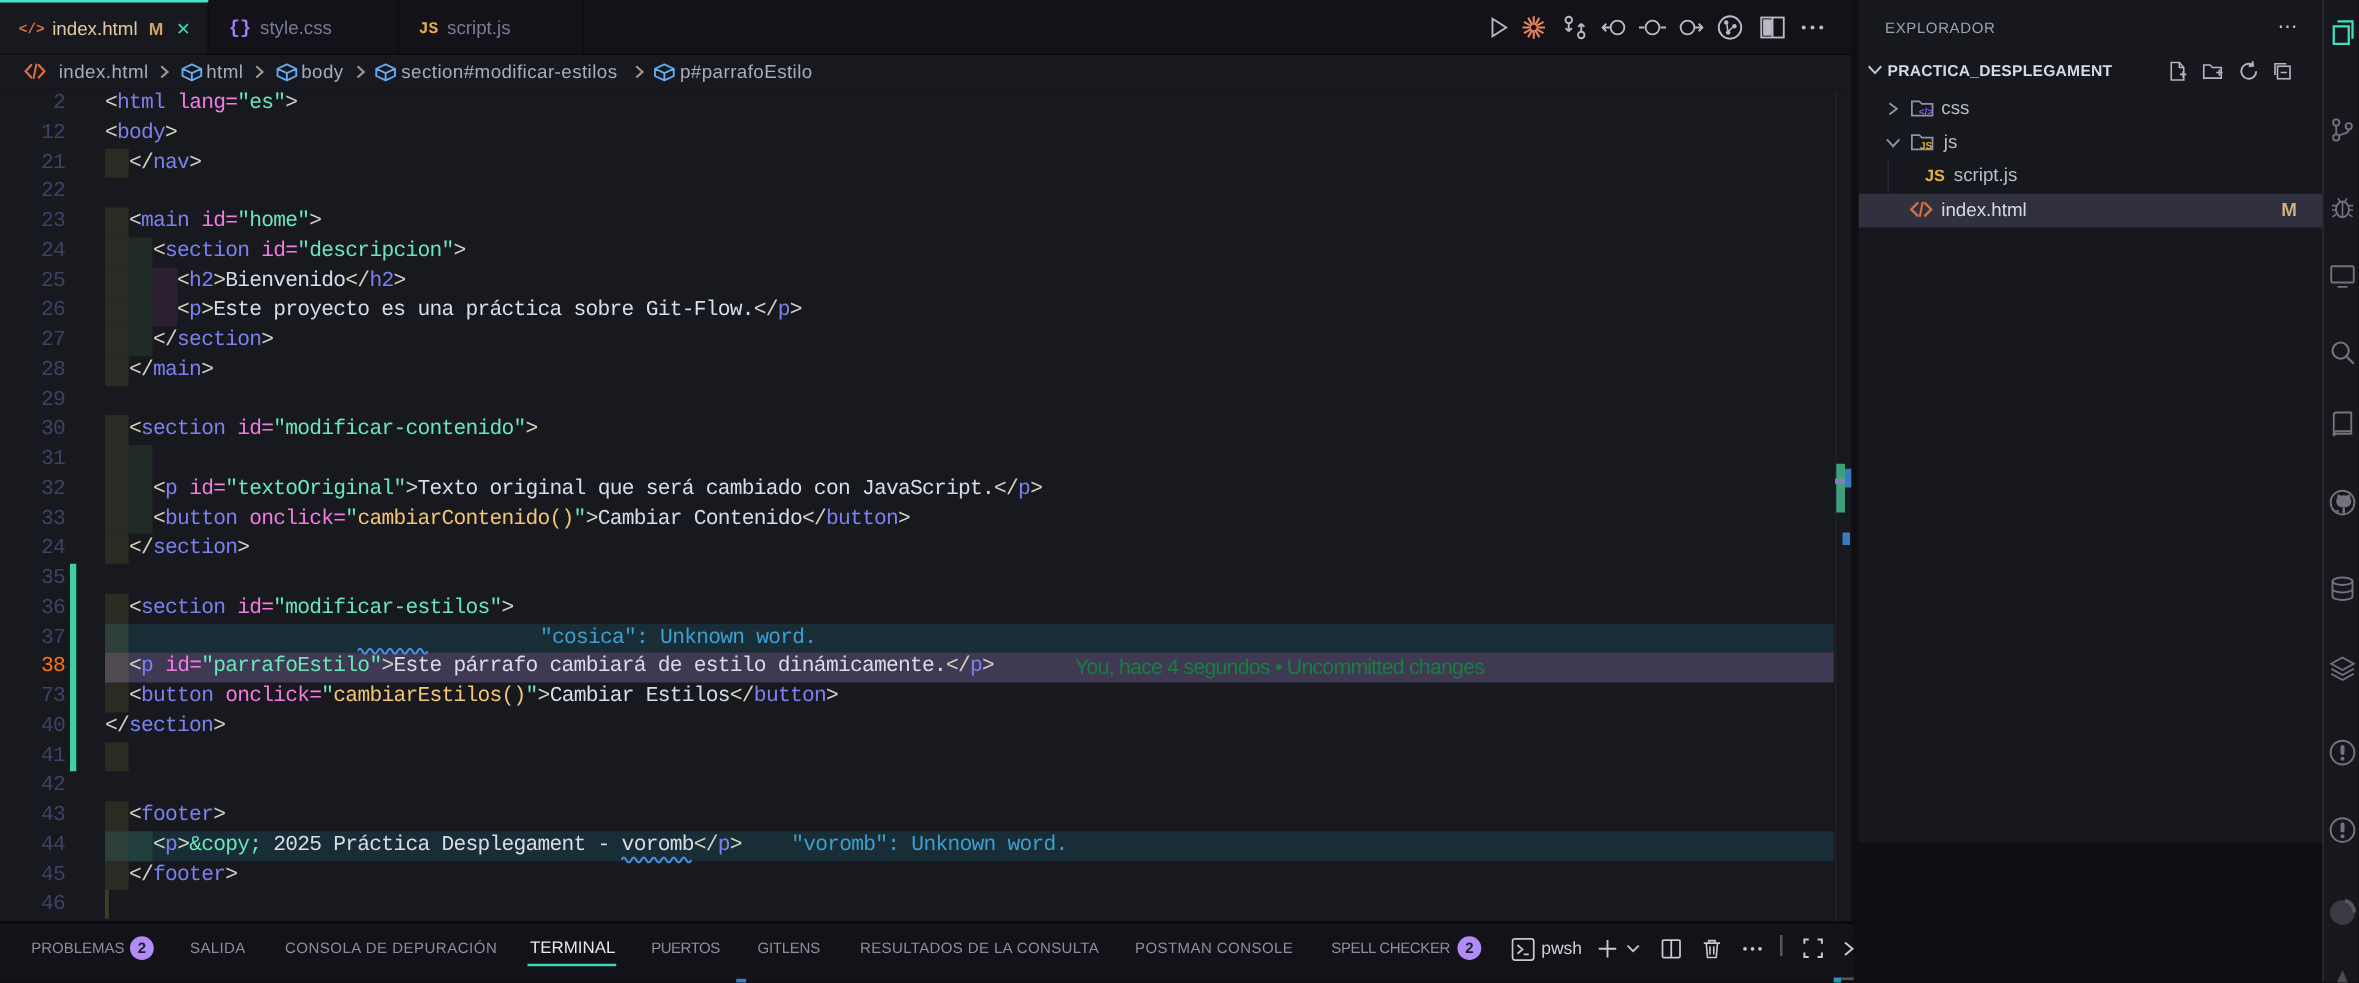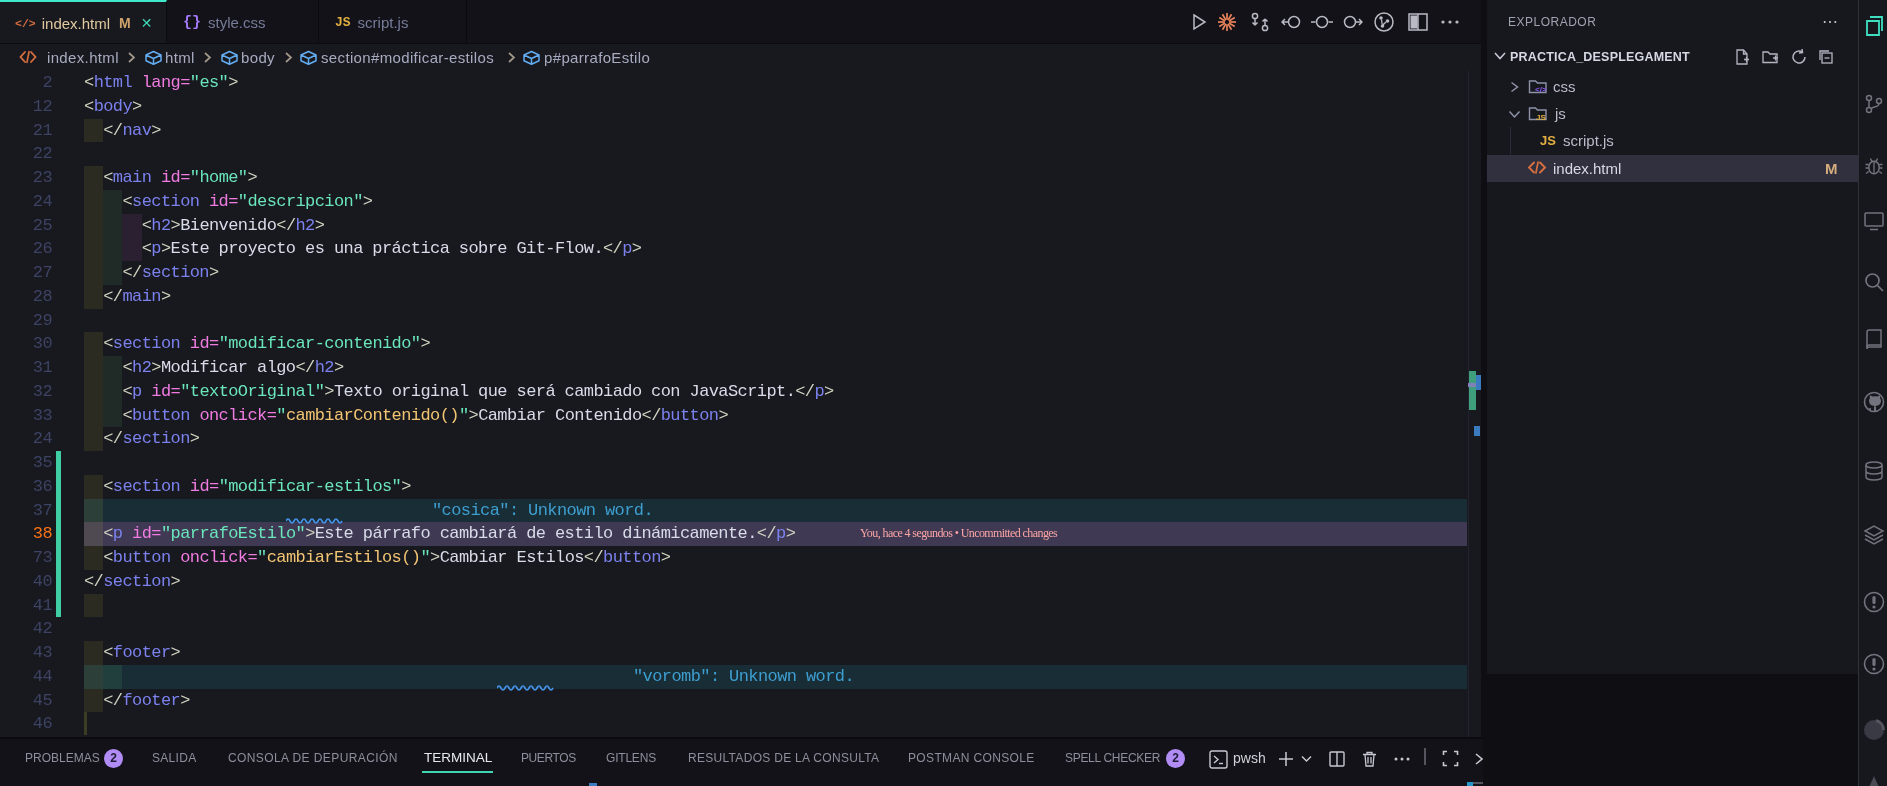--- a/index.html
+++ b/index.html
@@ -23,21 +23,21 @@
 .it{position:absolute;height:23.75px}
 .cl{position:absolute;left:84px;font-family:"Liberation Mono",monospace;font-size:17px;letter-spacing:-0.5917px;line-height:23.75px;white-space:pre;color:#d8dce8}
 .cl .p{color:#d2d5c1}
 .cl .t{color:#7b82ee}
 .cl .a{color:#f07ce2}
 .cl .s{color:#6ae6ba}
 .cl .f{color:#f2c572}
 .cl .x{color:#d8dce8}
 .band{position:absolute;left:84px;width:1383px;height:23.75px}
 .msg{position:absolute;font-family:"Liberation Mono",monospace;font-size:17px;letter-spacing:-0.5917px;line-height:23.75px;color:#3d9fd0;white-space:pre}
-#blame{position:absolute;font-family:Liberation Serif, serif;font-size:12px;letter-spacing:-0.5917px;line-height:23.75px;color:#fca5a5;white-space:pre}
+#blame{position:absolute;font-family:Liberation Sans, sans-serif;font-size:17px;letter-spacing:-0.5917px;line-height:23.75px;color:#15803d;white-space:pre}
 
 #panel{position:absolute;left:0;top:737px;width:1483px;height:49px;background:#121218;border-top:2px solid #0a0a0f}
 .ptab{position:absolute;top:2px;height:34px;line-height:34px;font-size:12px;color:#8e8e9c;letter-spacing:-.3px;white-space:pre}
 .badge{position:absolute;top:10px;width:19px;height:19px;border-radius:50%;background:#b18cf5;color:#1d1d35;font-size:12px;text-align:center;line-height:19px;font-weight:bold}
 
 #sidebar{position:absolute;left:1487px;top:0;width:371px;height:674px;background:#17171e}
 #sidebar .row{position:absolute;left:0;width:371px;height:27px;line-height:27px;font-size:15px;color:#b9bdc9;white-space:pre}
 
 #actbar{position:absolute;left:1858px;top:0;width:29px;height:786px;background:#17171e;border-left:1px solid #30303a}
 svg{display:block}
@@ -241,21 +241,20 @@
 <div class="num" style="top:213.75px">28</div>
 <div class="it" style="top:213.75px;left:84.00px;width:19.22px;background:rgba(255,255,64,0.085)"></div>
 <pre class="cl" style="top:213.75px">  <span class="p">&lt;/</span><span class="t">main</span><span class="p">&gt;</span></pre>
 <div class="num" style="top:237.50px">29</div>
 <div class="num" style="top:261.25px">30</div>
 <div class="it" style="top:261.25px;left:84.00px;width:19.22px;background:rgba(255,255,64,0.085)"></div>
 <pre class="cl" style="top:261.25px">  <span class="p">&lt;</span><span class="t">section</span> <span class="a">id</span><span class="a">=</span><span class="s">"modificar-contenido"</span><span class="p">&gt;</span></pre>
 <div class="num" style="top:285.00px">31</div>
 <div class="it" style="top:285.00px;left:84.00px;width:19.22px;background:rgba(255,255,64,0.085)"></div>
 <div class="it" style="top:285.00px;left:103.22px;width:19.22px;background:rgba(127,255,127,0.085)"></div>
-<pre class="cl" style="top:285.00px">    <span class="p">&lt;</span><span class="t">h2</span><span class="p">&gt;</span><span class="x">Modificar algo</span><span class="p">&lt;/</span><span class="t">h2</span><span class="p">&gt;</span></pre>
 <div class="num" style="top:308.75px">32</div>
 <div class="it" style="top:308.75px;left:84.00px;width:19.22px;background:rgba(255,255,64,0.085)"></div>
 <div class="it" style="top:308.75px;left:103.22px;width:19.22px;background:rgba(127,255,127,0.085)"></div>
 <pre class="cl" style="top:308.75px">    <span class="p">&lt;</span><span class="t">p</span> <span class="a">id</span><span class="a">=</span><span class="s">"textoOriginal"</span><span class="p">&gt;</span><span class="x">Texto original que será cambiado con JavaScript.</span><span class="p">&lt;/</span><span class="t">p</span><span class="p">&gt;</span></pre>
 <div class="num" style="top:332.50px">33</div>
 <div class="it" style="top:332.50px;left:84.00px;width:19.22px;background:rgba(255,255,64,0.085)"></div>
 <div class="it" style="top:332.50px;left:103.22px;width:19.22px;background:rgba(127,255,127,0.085)"></div>
 <pre class="cl" style="top:332.50px">    <span class="p">&lt;</span><span class="t">button</span> <span class="a">onclick</span><span class="a">=</span><span class="s">"</span><span class="f">cambiarContenido()</span><span class="s">"</span><span class="p">&gt;</span><span class="x">Cambiar Contenido</span><span class="p">&lt;/</span><span class="t">button</span><span class="p">&gt;</span></pre>
 <div class="num" style="top:356.25px">24</div>
 <div class="it" style="top:356.25px;left:84.00px;width:19.22px;background:rgba(255,255,64,0.085)"></div>
@@ -277,20 +276,21 @@
 <div class="num" style="top:522.50px">41</div>
 <div class="it" style="top:522.50px;left:84.00px;width:19.22px;background:rgba(255,255,64,0.085)"></div>
 <pre class="cl" style="top:522.50px">  </pre>
 <div class="num" style="top:546.25px">42</div>
 <div class="num" style="top:570.00px">43</div>
 <div class="it" style="top:570.00px;left:84.00px;width:19.22px;background:rgba(255,255,64,0.085)"></div>
 <pre class="cl" style="top:570.00px">  <span class="p">&lt;</span><span class="t">footer</span><span class="p">&gt;</span></pre>
 <div class="num" style="top:593.75px">44</div>
 <div class="it" style="top:593.75px;left:84.00px;width:19.22px;background:rgba(255,255,64,0.085)"></div>
 <div class="it" style="top:593.75px;left:103.22px;width:19.22px;background:rgba(127,255,127,0.085)"></div>
+<pre class="cl" style="top:593.75px">    <span class="p">&lt;</span><span class="t">p</span><span class="p">&gt;</span><span class="s">&amp;copy;</span><span class="x"> 2025 Práctica Desplegament - voromb</span><span class="p">&lt;/</span><span class="t">p</span><span class="p">&gt;</span></pre>
 <div class="num" style="top:617.50px">45</div>
 <div class="it" style="top:617.50px;left:84.00px;width:19.22px;background:rgba(255,255,64,0.085)"></div>
 <pre class="cl" style="top:617.50px">  <span class="p">&lt;/</span><span class="t">footer</span><span class="p">&gt;</span></pre>
 <div class="num" style="top:641.25px">46</div>
 </div>
 <div id="panel">
 <div class="ptab " style="left:25px;letter-spacing:0">PROBLEMAS</div>
 <div class="badge" style="left:104px">2</div>
 <div class="ptab " style="left:152px;letter-spacing:.3px">SALIDA</div>
 <div class="ptab " style="left:228px;letter-spacing:.4px">CONSOLA DE DEPURACIÓN</div>

